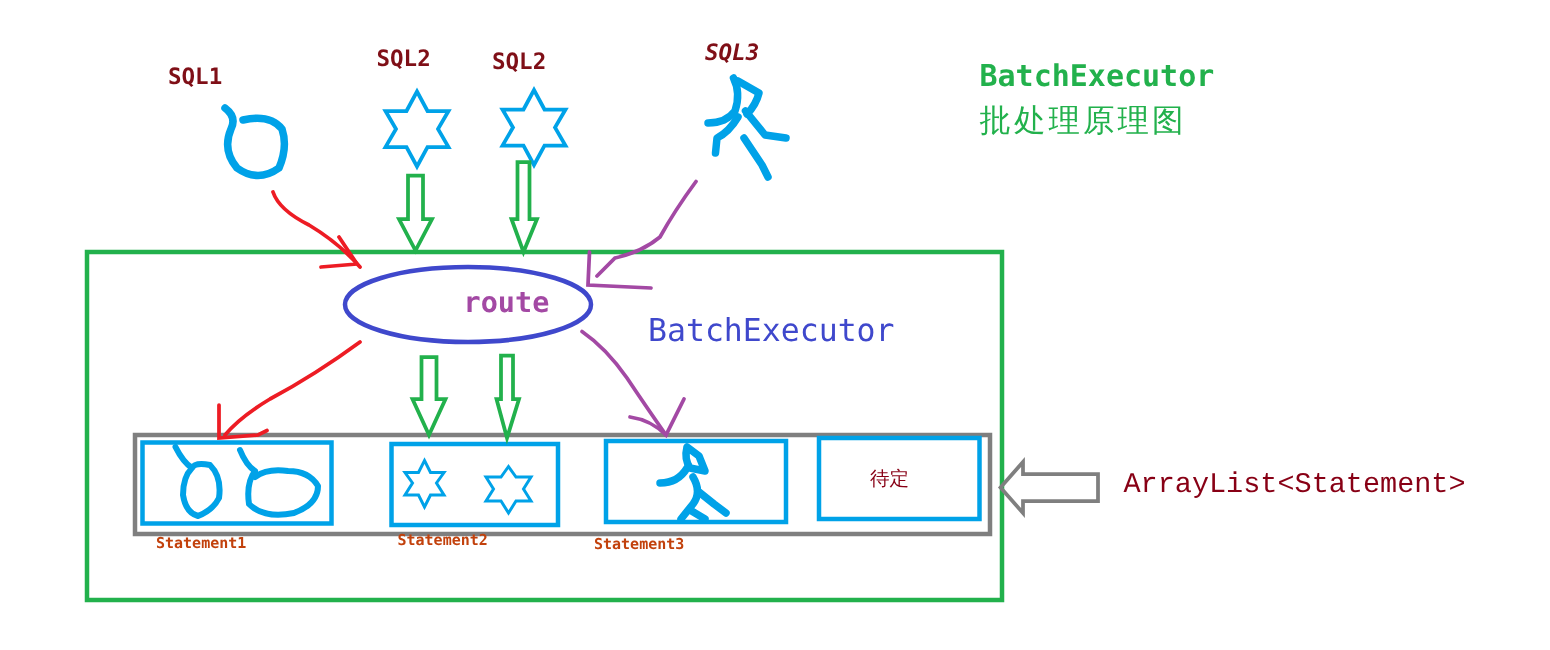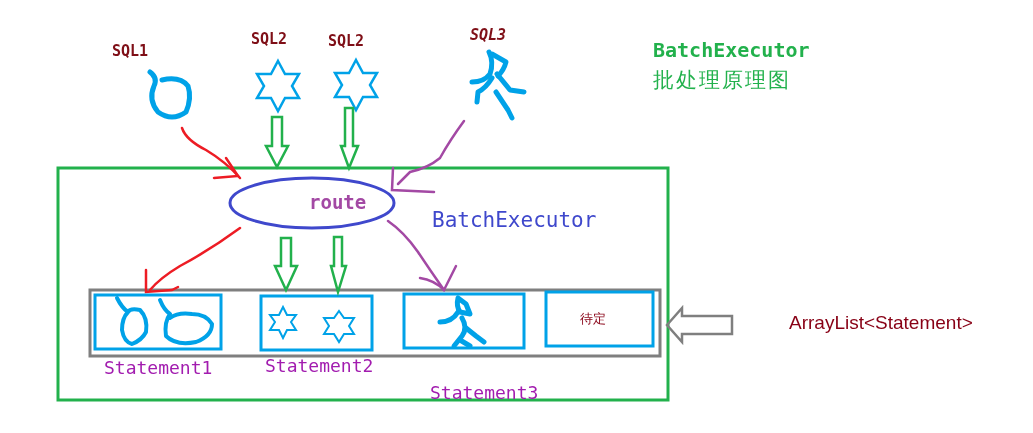--- a/index.html
+++ b/index.html
@@ -1,25 +1,25 @@
 <!DOCTYPE html>
 <html><head>
   <meta charset="utf-8">
   <style>
     html, body { margin: 0; padding: 0; background: #ffffff; }
     body { width: 1033px; height: 433px; position: relative; overflow: hidden; }
     .lbl { position: absolute; white-space: nowrap; }
     .sql { font-family: "DejaVu Sans Mono", monospace; font-weight: bold; font-size: 15px; color: #7f0f17; }
-    .stmt { font-family: "DejaVu Sans Mono", monospace; font-weight: normal; font-size: 18px; color: #a21caf; }
+    .stmt { font-family: "DejaVu Sans Mono", monospace; font-weight: bold; font-size: 10px; color: #c2410c; }
     .title-en { font-family: "DejaVu Sans Mono", monospace; font-weight: bold; font-size: 20px; color: #22b14c; }
     .title-cn { font-family: "DejaVu Sans", sans-serif; font-weight: normal; font-size: 21px; color: #22b14c; letter-spacing: 2px; }
     .route { font-family: "DejaVu Sans Mono", monospace; font-weight: bold; font-size: 19px; color: #a349a4; }
     .be { font-family: "DejaVu Sans Mono", monospace; font-size: 21px; color: #3f48cc; }
     .pending { font-family: "DejaVu Serif", serif; font-size: 13px; color: #880015; }
-    .alist { font-family: Liberation Sans, sans-serif; font-size: 19px; color: #880015; margin-left: 40px; }
+    .alist { font-family: Liberation Mono, monospace; font-size: 19px; color: #880015; }
     svg { position: absolute; left: 0; top: 0; }
   </style>
 </head>
 <body>
 
 <svg width="1033" height="433" viewBox="0 0 1033 433">
 
   <rect x="58" y="168" width="610" height="232" fill="none" stroke="#22b14c" stroke-width="3"></rect>
 
   <rect x="90" y="290" width="570" height="66" fill="none" stroke="#7f7f7f" stroke-width="3"></rect>
@@ -105,17 +105,17 @@
 <div class="lbl sql" style="left:470px; top:26px;font-style:italic;">SQL3</div>
 
 <div class="lbl title-en" style="left:653px; top:38px;">BatchExecutor</div>
 <div class="lbl title-cn" style="left:653px; top:66px;">批处理原理图</div>
 
 <div class="lbl route" style="left:276px; top:191px;margin-left:33px;">route</div>
 <div class="lbl be" style="left:432px; top:208px;">BatchExecutor</div>
 
 <div class="lbl stmt" style="left:104px; top:357px;">Statement1</div>
 <div class="lbl stmt" style="left:265px; top:355px;">Statement2</div>
-<div class="lbl stmt" style="left:430px; top:358px;margin-top:24px;">Statement3</div>
+<div class="lbl stmt" style="left:396px; top:358px;">Statement3</div>
 
 <div class="lbl pending" style="left:580px; top:310px;">待定</div>
 
 <div class="lbl alist" style="left:749px; top:312px;">ArrayList&lt;Statement&gt;</div>
 
 </body></html>

